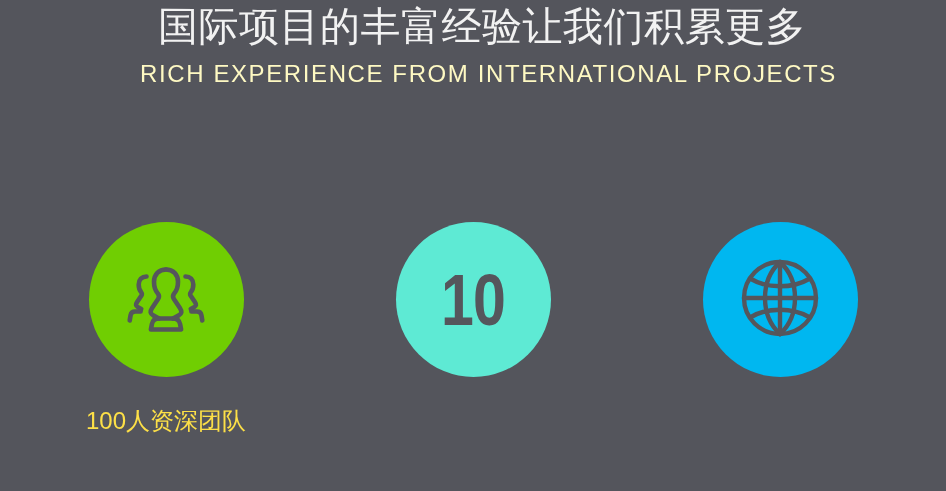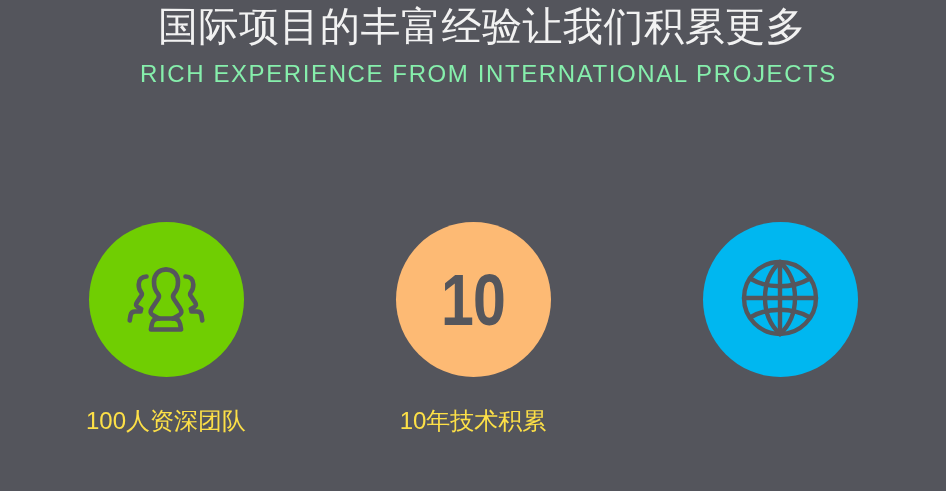--- a/index.html
+++ b/index.html
@@ -23,21 +23,21 @@
   }
   #main-title {
     color:#f2f2f2;
     font-size:40px;
     font-weight:400;
     line-height:47px;
     letter-spacing:0.5px;
     white-space:nowrap;
   }
   #sub-title {
-    color:#86efac;
+    color:#fef9c3;
     font-size:24px;
     font-weight:400;
     line-height:34px;
     letter-spacing:1.6px;
     margin-top:7px;
     white-space:nowrap;
     padding-left:13px;
   }
 
   
@@ -119,24 +119,23 @@
             <path d="M43 6.5c7.1 0 12 4.9 12 12.3 0 5.2-1.6 9.2-3.8 11.7-1.5 1.8-1.5 3.6-.3 5.5
                      l6 9c2.3 3.5 2.1 5.7-1.5 7.6 l-5.4 2.9"></path>
             <path d="M36 55.5h14c4 0 6.5 2.3 7.1 5.6l1 5.4H27.9l1-5.4c.6-3.3 3.1-5.6 7.1-5.6z"></path>
           </svg>
         </span>
       </div>
       <div class="stat-caption">100人资深团队</div>
     </div>
 
     <div class="stat-item">
-      <div class="stat-circle yellow" style="background: #fdba74;">
+      <div class="stat-circle yellow" style="background: #5eead4;">
         <span class="stat-number">10</span>
       </div>
-      <div class="stat-caption">10年技术积累</div>
     </div>
 
     <div class="stat-item">
       <div class="stat-circle blue" style="background: rgb(0, 183, 240);">
         <span class="stat-icon">
           <svg width="80" height="80" viewBox="0 0 80 80" fill="none" stroke="#55565c" stroke-width="4.4" stroke-linecap="round" stroke-linejoin="round">
             <circle cx="40" cy="40" r="36"></circle>
             <line x1="40" y1="4" x2="40" y2="76"></line>
             <line x1="4" y1="40" x2="76" y2="40"></line>
 

